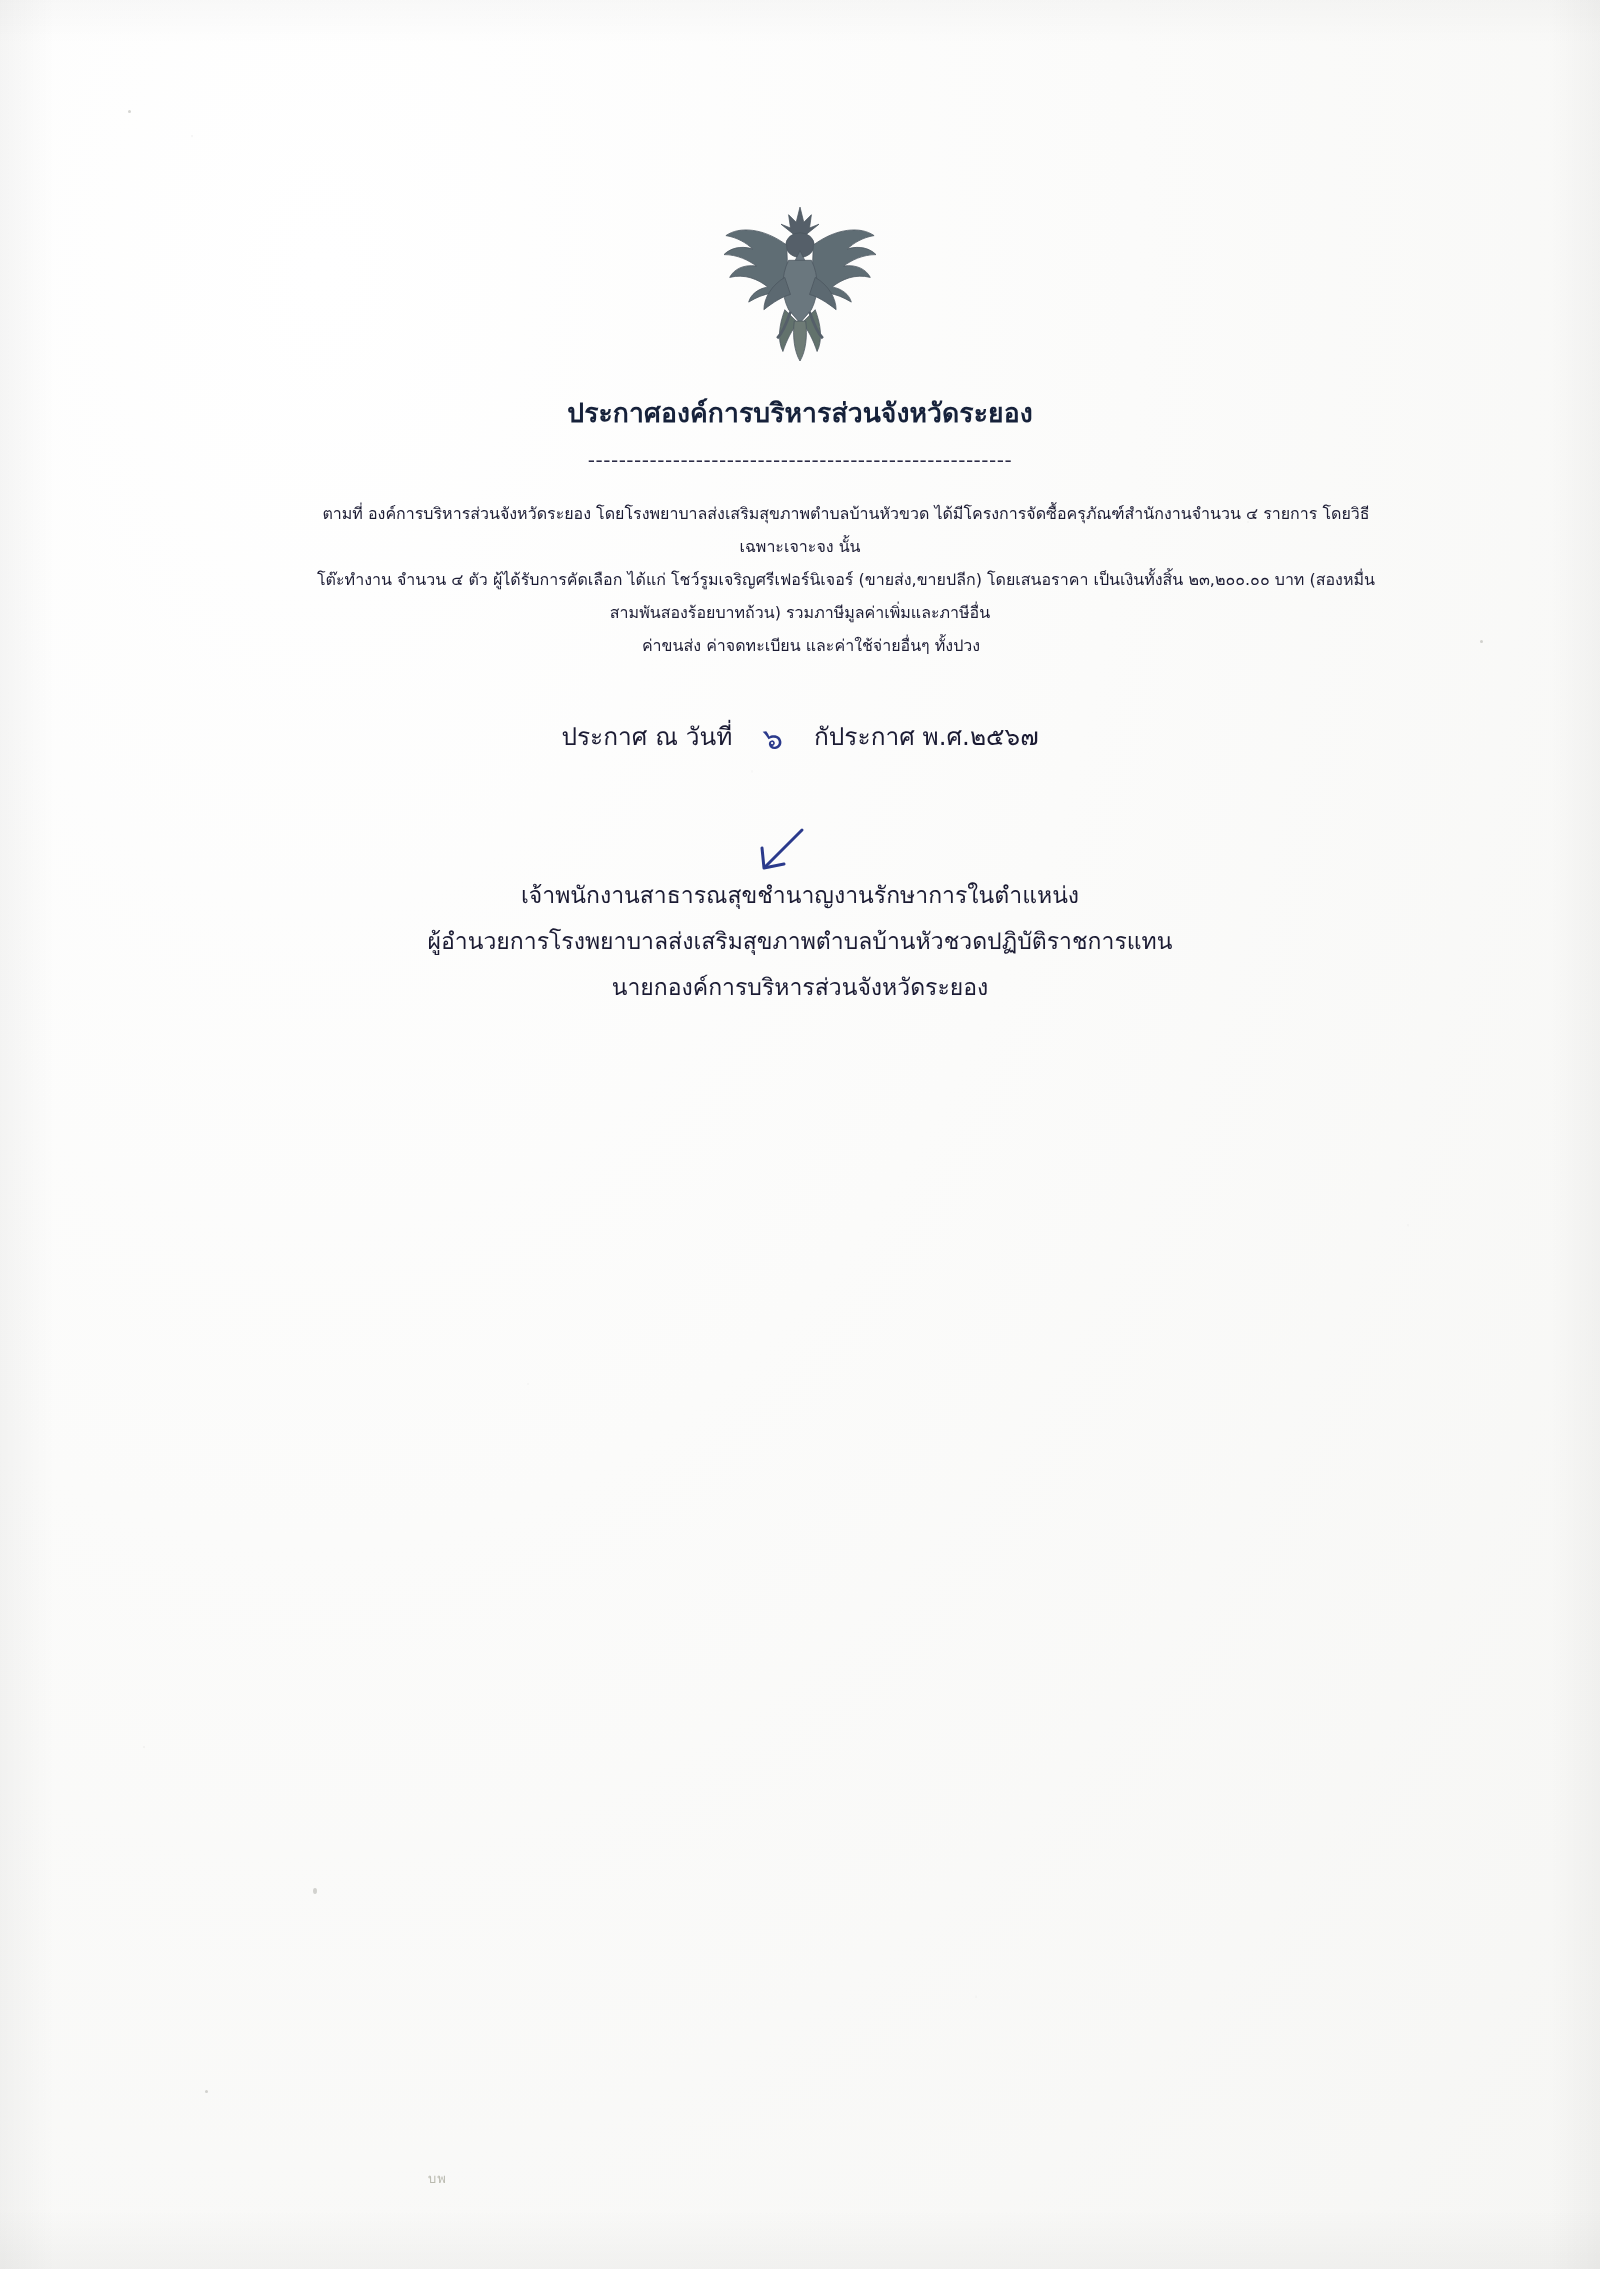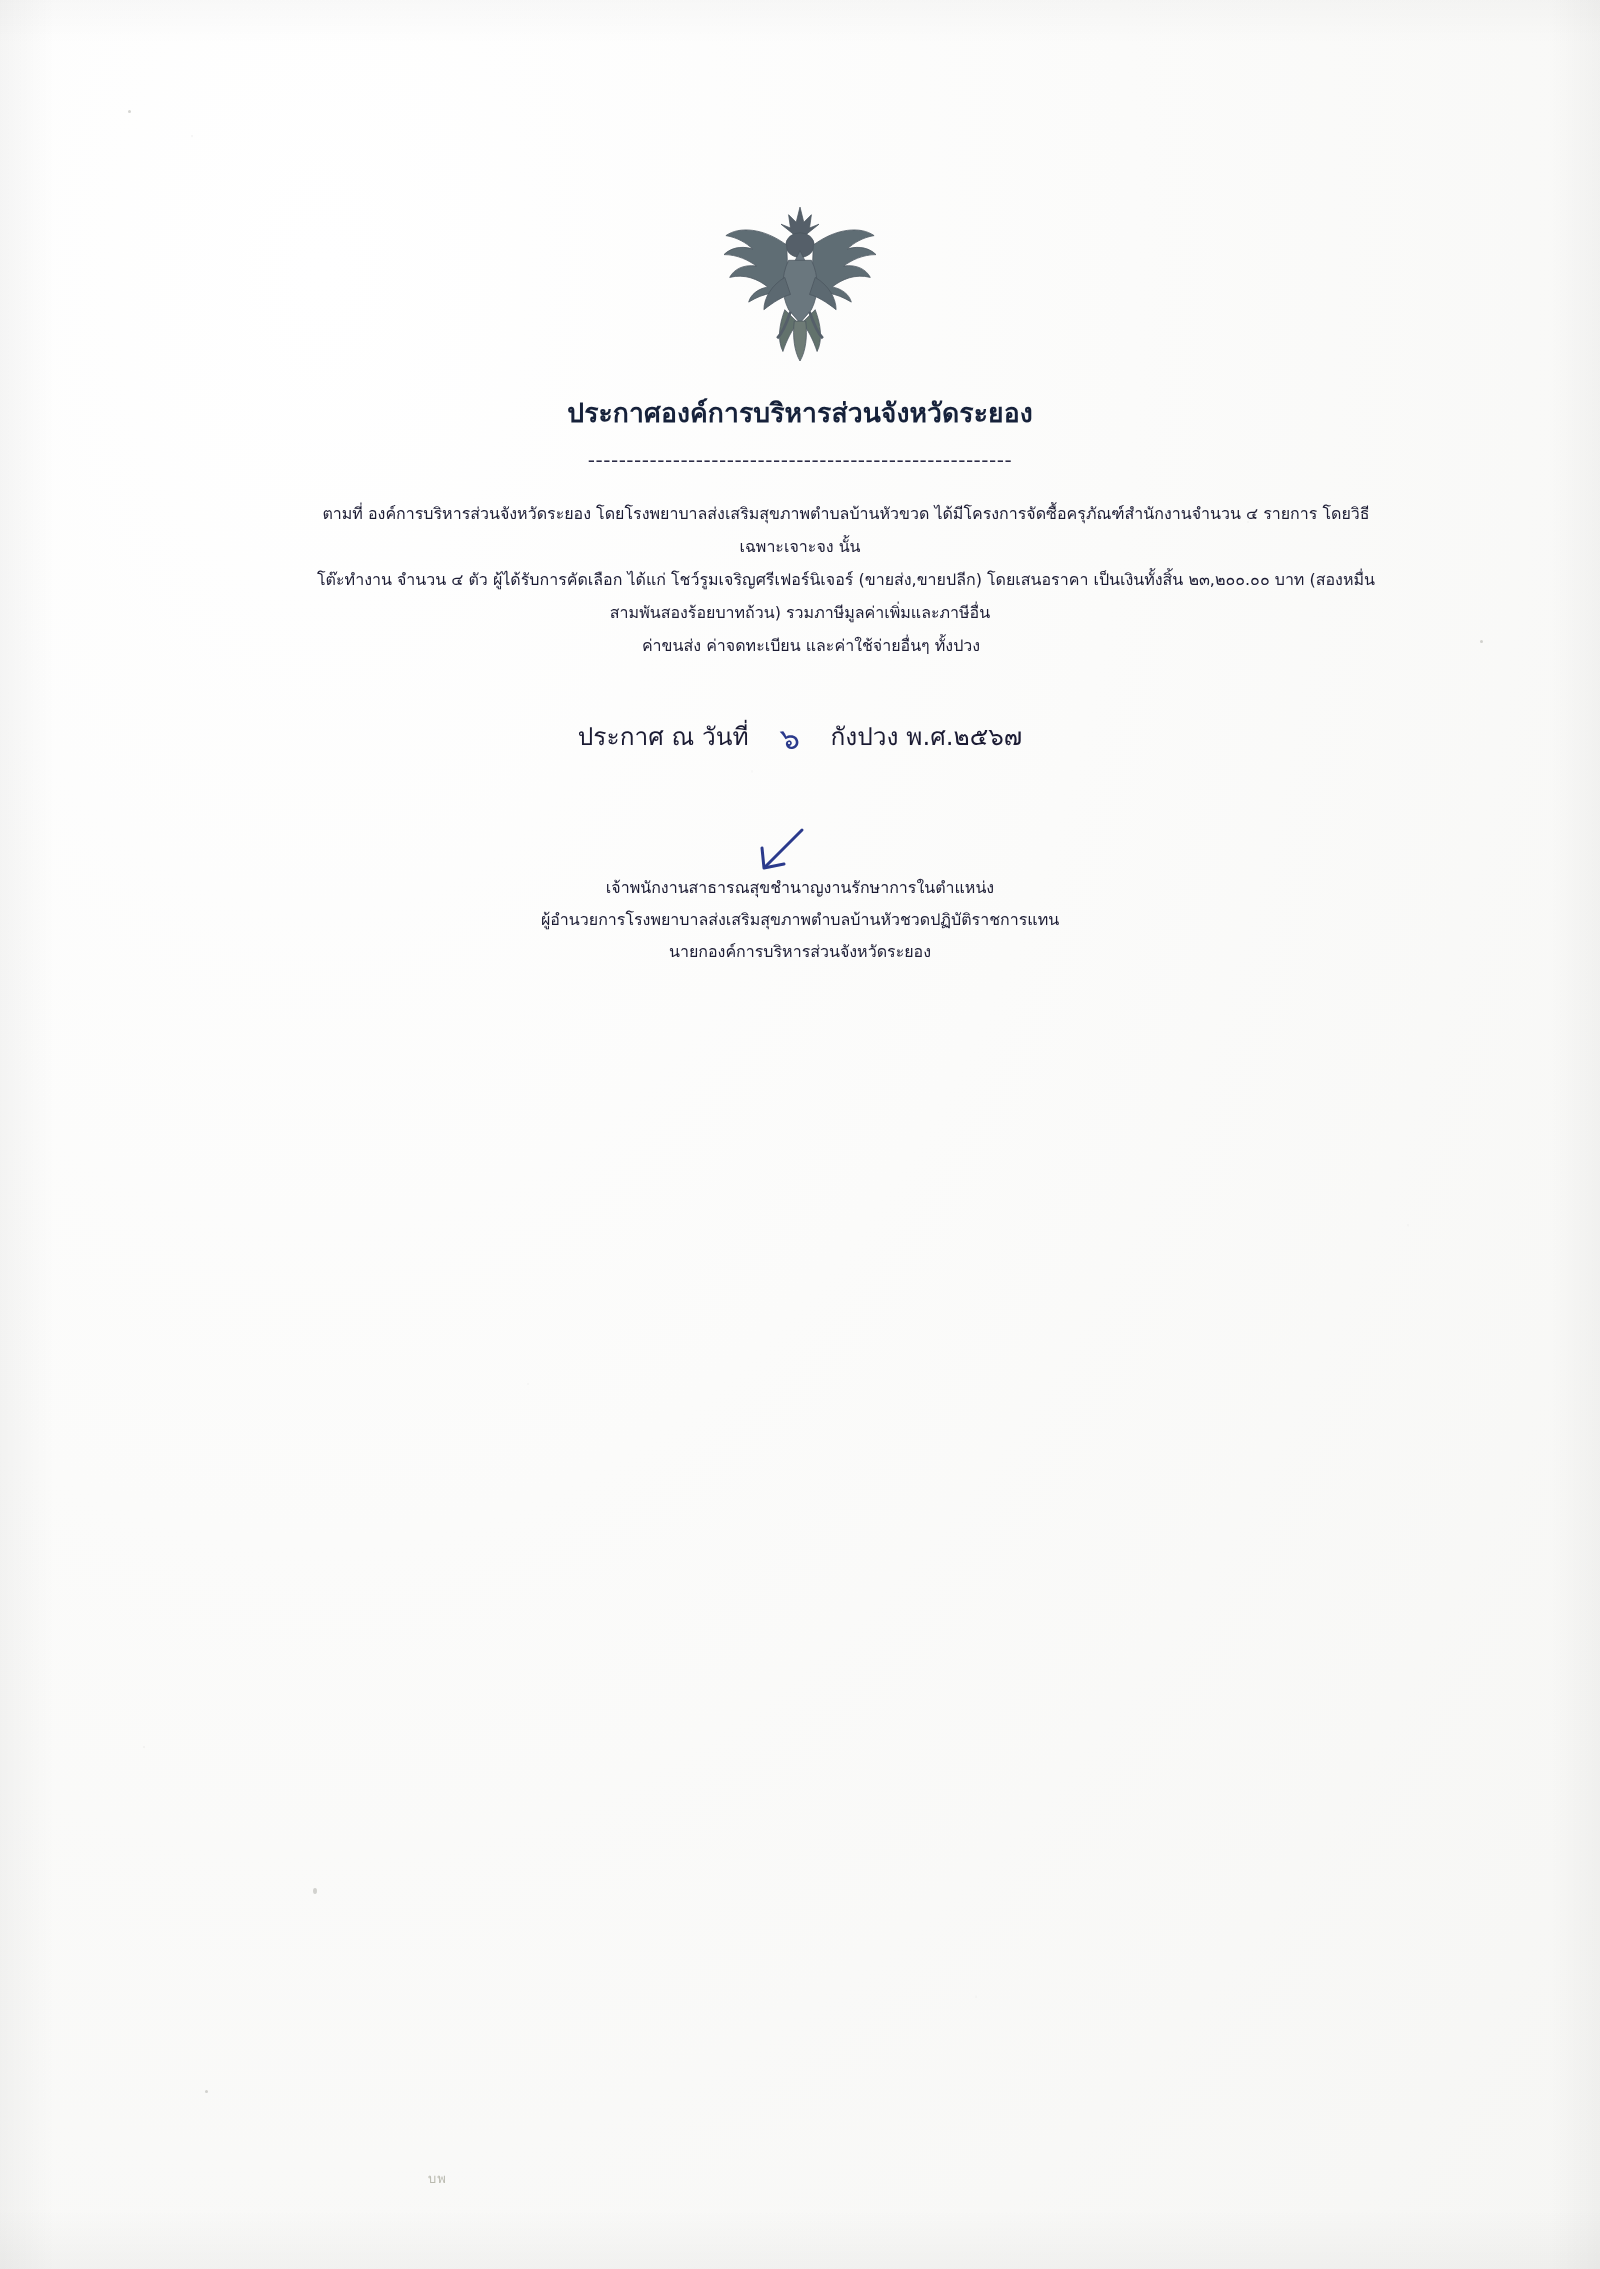--- a/index.html
+++ b/index.html
@@ -156,21 +156,21 @@
   .sig-name {
     font-size: 24.5px;
     color: #1b1b33;
     letter-spacing: 0.2px;
   }
   .sig-name .gap {
     display: inline-block;
     width: 58px;
   }
   .sig-role {
-    font-size: 16px;
+    font-size: 23px;
     color: #1b1b33;
     line-height: 2.0;
   }
 
   .footer-mark {
     position: absolute;
     left: 428px;
     top: 2168px;
     font-size: 13px;
     color: #b9b9ae;
@@ -234,21 +234,21 @@
 
     <div class="body-block">
       <div class="para para1"><span class="indent"></span><span>ตามที่ องค์การบริหารส่วนจังหวัดระยอง โดยโรงพยาบาลส่งเสริมสุขภาพตำบลบ้านหัวขวด ได้มีโครงการจัดซื้อครุภัณฑ์สำนักงานจำนวน ๔ รายการ โดยวิธีเฉพาะเจาะจง  นั้น</span></div>
       <div class="para para2"><span class="indent"></span><span>โต๊ะทำงาน จำนวน ๔ ตัว ผู้ได้รับการคัดเลือก ได้แก่ โชว์รูมเจริญศรีเฟอร์นิเจอร์ (ขายส่ง,ขายปลีก) โดยเสนอราคา เป็นเงินทั้งสิ้น ๒๓,๒๐๐.๐๐ บาท (สองหมื่นสามพันสองร้อยบาทถ้วน) รวมภาษีมูลค่าเพิ่มและภาษีอื่น</span></div>
       <div class="para para3"><span>ค่าขนส่ง ค่าจดทะเบียน และค่าใช้จ่ายอื่นๆ ทั้งปวง</span></div>
     </div>
 
     <div class="announce-line">
       <span>ประกาศ ณ วันที่</span>
       <span class="handwritten-day">๖</span>
-      <span>กังปวง พ.ศ.๒๕๖๗</span>
+      <span>กัประกาศ พ.ศ.๒๕๖๗</span>
     </div>
 
     <div class="sig-area">
       <svg class="sig-mark" viewBox="0 0 60 60">
         <path d="M52 6 C42 16, 30 28, 16 42" stroke="#2b3a8c" stroke-width="3" fill="none" stroke-linecap="round"></path>
         <path d="M14 44 L12 24 M14 44 L34 40" stroke="#2b3a8c" stroke-width="3" fill="none" stroke-linecap="round"></path>
       </svg>
       <div class="sig-role">เจ้าพนักงานสาธารณสุขชำนาญงานรักษาการในตำแหน่ง</div>
       <div class="sig-role">ผู้อำนวยการโรงพยาบาลส่งเสริมสุขภาพตำบลบ้านหัวชวดปฏิบัติราชการแทน</div>
       <div class="sig-role">นายกองค์การบริหารส่วนจังหวัดระยอง</div>

